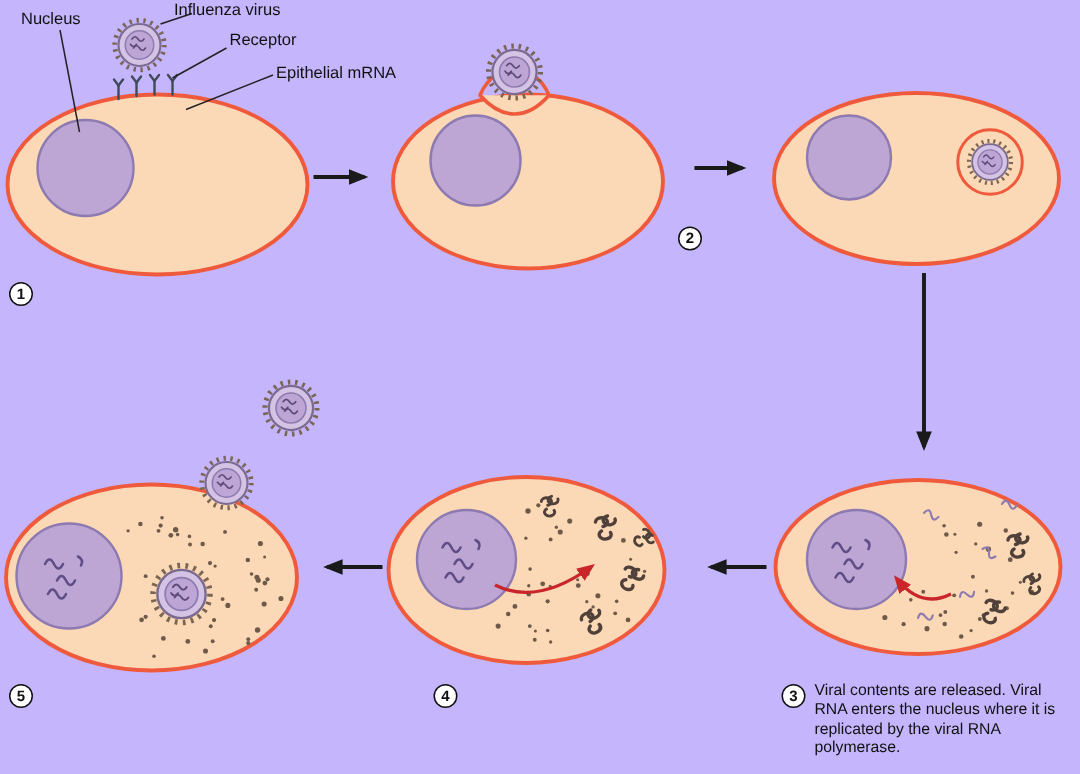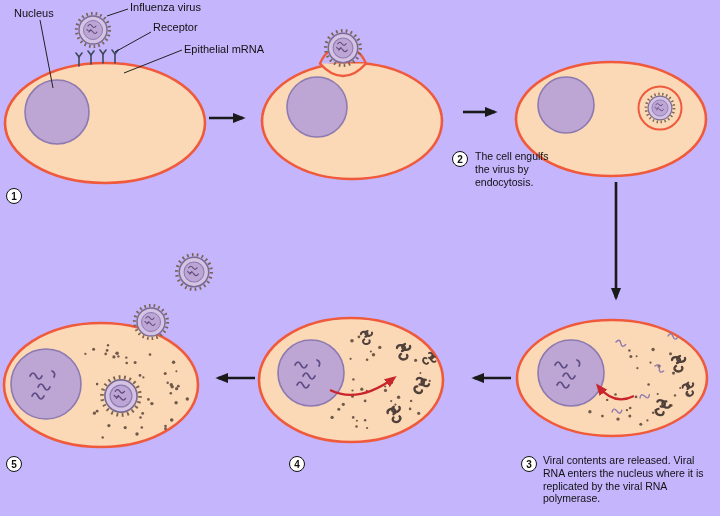--- a/index.html
+++ b/index.html
@@ -256,28 +256,27 @@
 
   <g>
     <path class="leader" d="M40,20 L53,88"></path>
     <path class="leader" d="M128,9 L107,16"></path>
     <path class="leader" d="M151,32 L115,52"></path>
     <path class="leader" d="M182,50 L124,73"></path>
   </g>
 </svg>
 
 <div class="label" style="left:14px;top:7px">Nucleus</div>
-<div class="label" style="left:130px;top:1px">Influenza virus</div>
+<div class="label" style="left:116px;top:1px">Influenza virus</div>
 <div class="label" style="left:153px;top:21px">Receptor</div>
 <div class="label" style="left:184px;top:43px">Epithelial mRNA</div>
 
 <div class="badge" style="left:6px;top:188px">1</div>
 
 <div class="badge" style="left:452px;top:151px">2</div>
-<div class="caption" style="left:475px;top:150px;width:80px">The cell engulfs the virus by endocytosis.</div>
 
 <div class="badge" style="left:521px;top:456px">3</div>
 <div class="caption" style="left:543px;top:454px;width:170px">Viral contents are released. Viral RNA enters the nucleus where it is replicated by the viral RNA polymerase.</div>
 
 <div class="badge" style="left:289px;top:456px">4</div>
 
 <div class="badge" style="left:6px;top:456px">5</div>
 
 </div>
 

